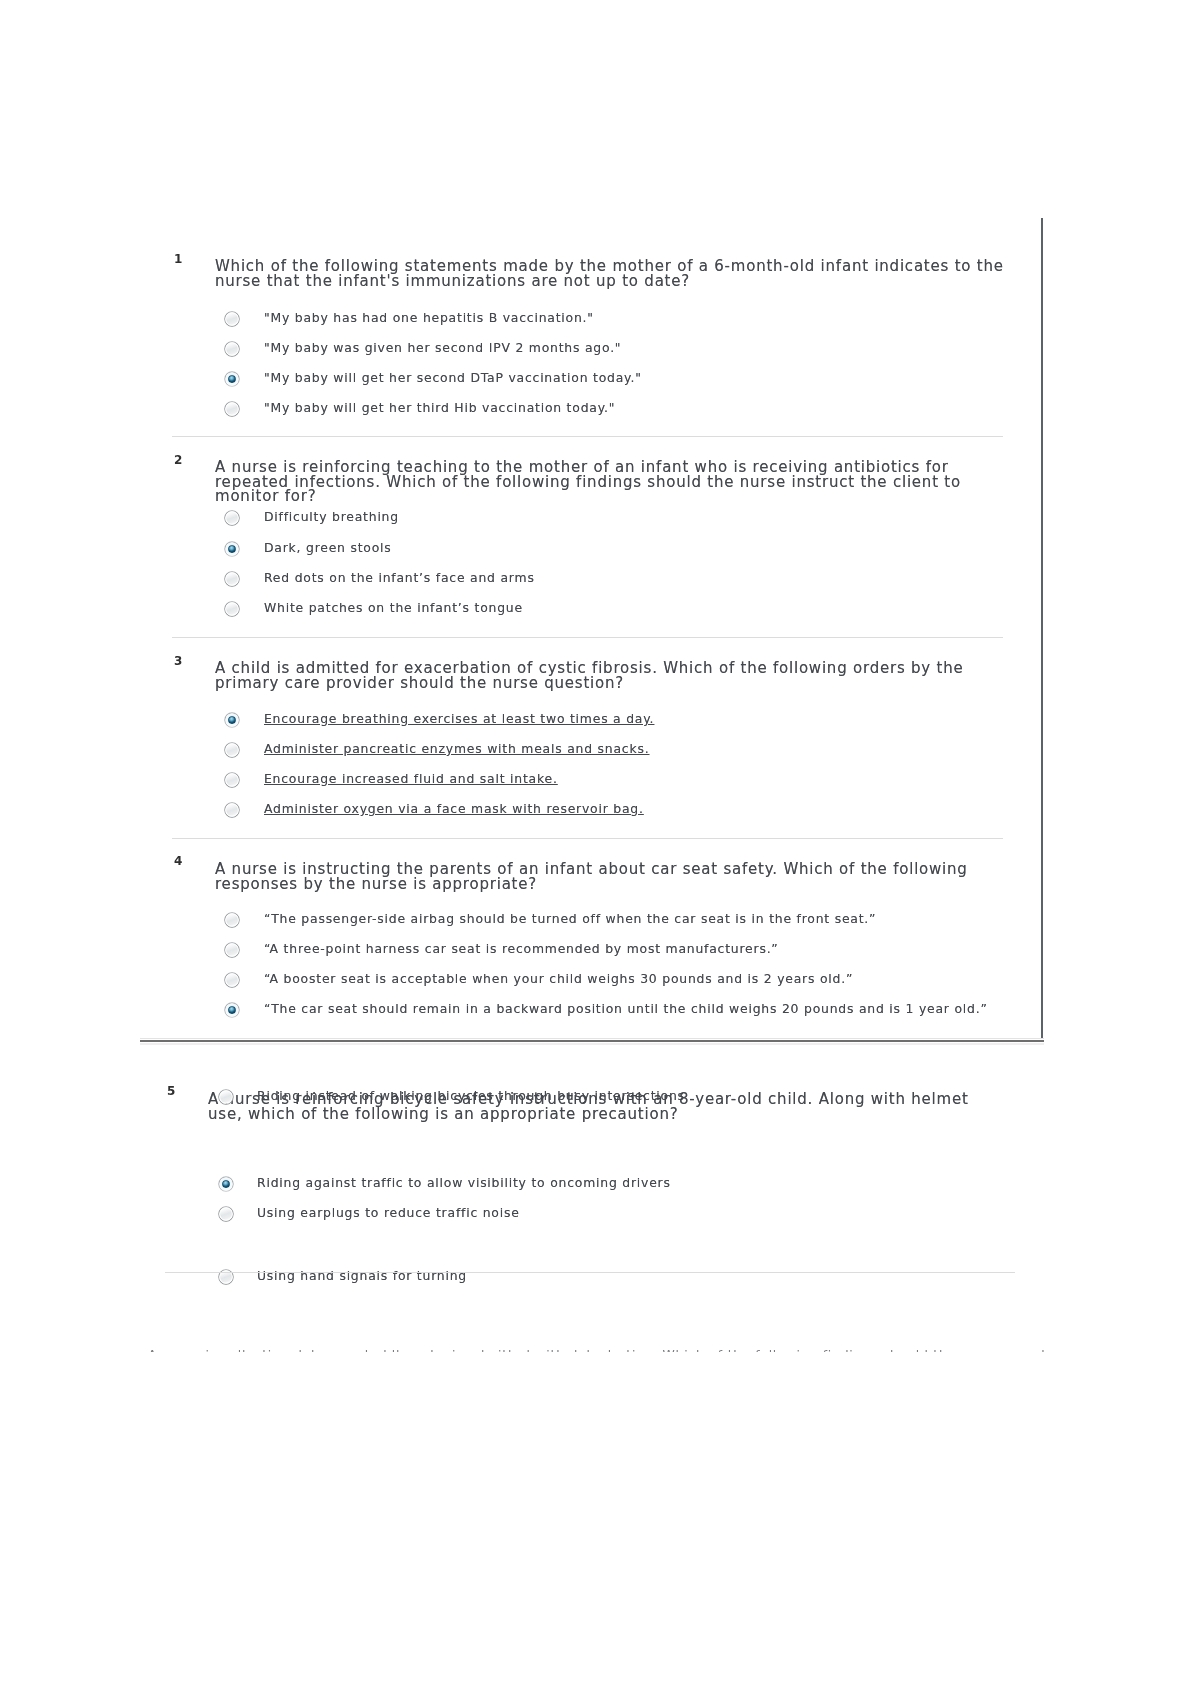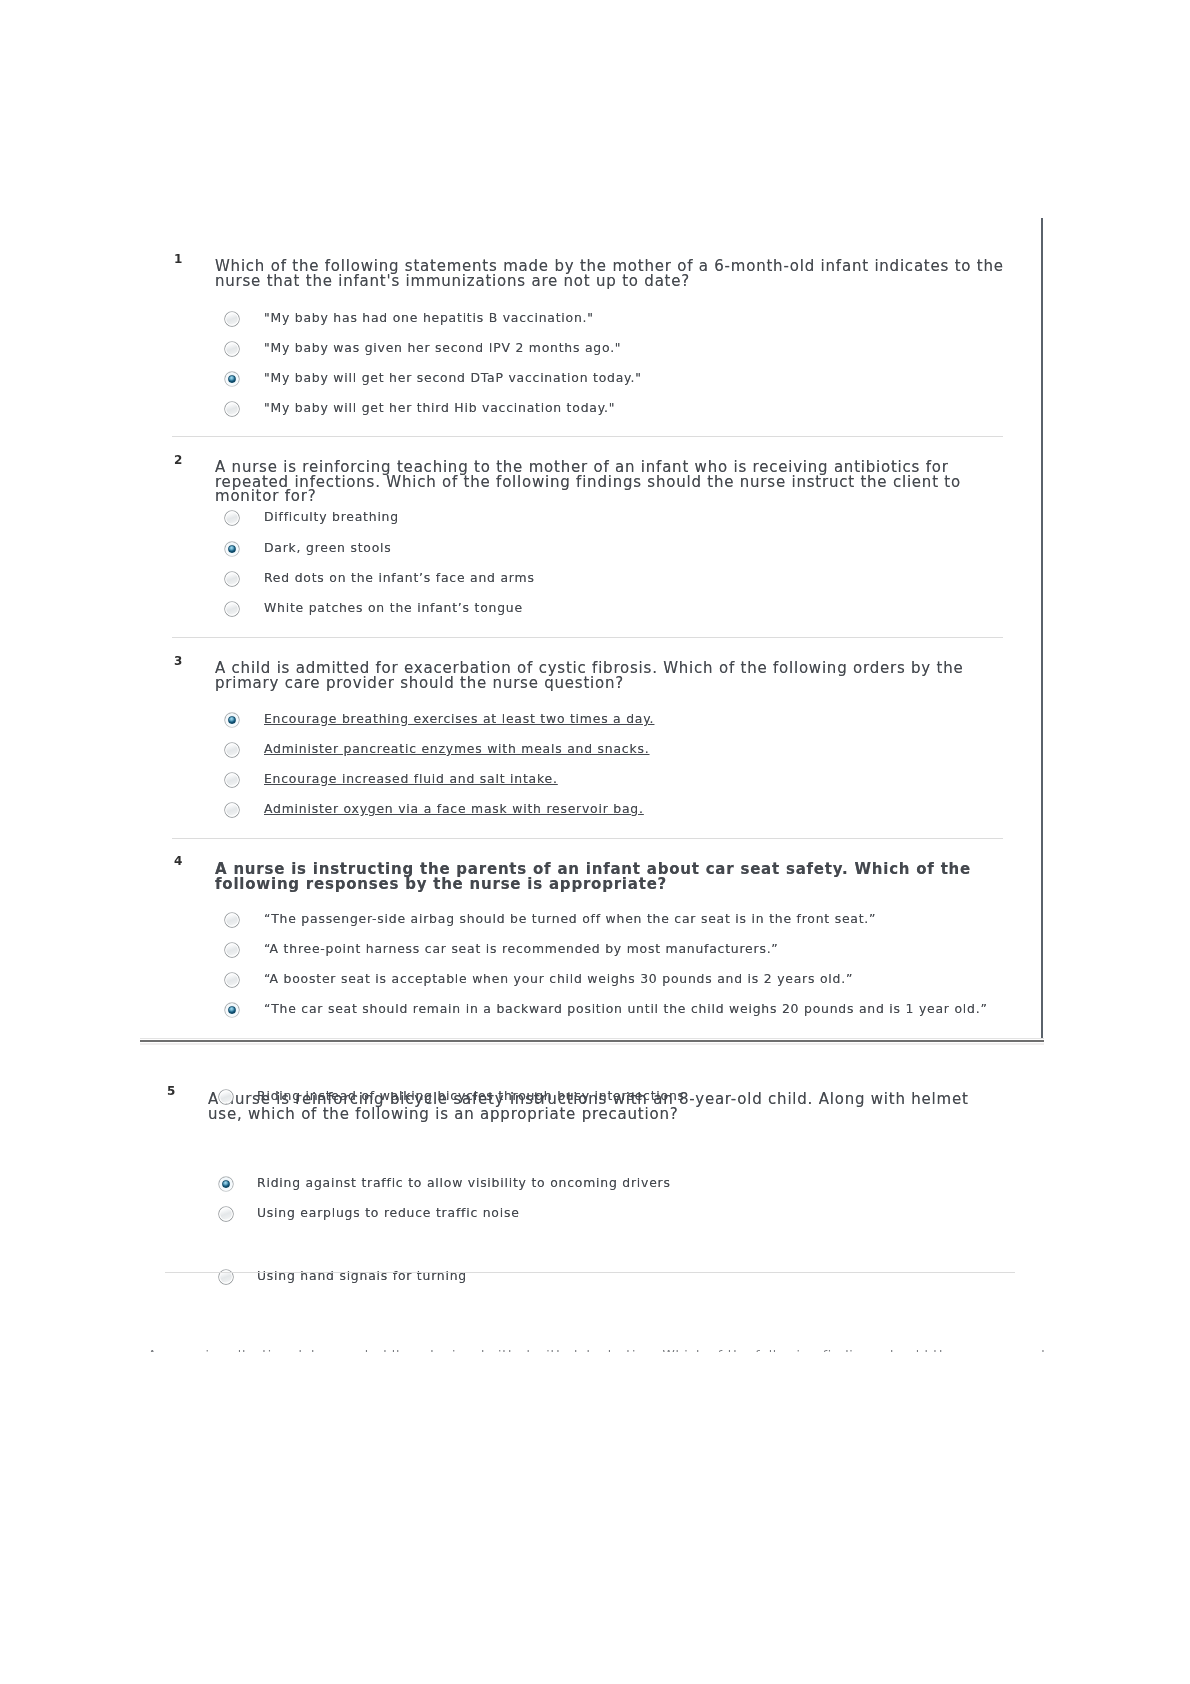--- a/index.html
+++ b/index.html
@@ -79,21 +79,21 @@
   .q3-num { left:174px; top:654px; }
   .q3-text { left:215px; top:661px; }
   .q3-opt1 { top:711px; }
   .q3-opt2 { top:741px; }
   .q3-opt3 { top:771px; }
   .q3-opt4 { top:801px; }
   .q3-radio { left:224px; }
   .q3-lbl { left:264px;text-decoration:underline; }
   .q3-sep { left:172px; top:838px; width:831px; }
   .q4-num { left:174px; top:854px; }
-  .q4-text { left:215px; top:862px;font-weight:bold; }
+  .q4-text { left:215px; top:862px; }
   .q4-opt1 { top:911px; }
   .q4-opt2 { top:941px;padding-left:44px; }
   .q4-opt3 { top:971px; }
   .q4-opt4 { top:1001px;text-align:right; }
   .q4-radio { left:224px; }
   .q4-lbl { left:264px; }
   .q5-num { left:167px; top:1084px; }
   .q5-text { left:208px; top:1092px; }
   .q5-opt1 { top:1088px; }
   .q5-opt2 { top:1174.6px; }

